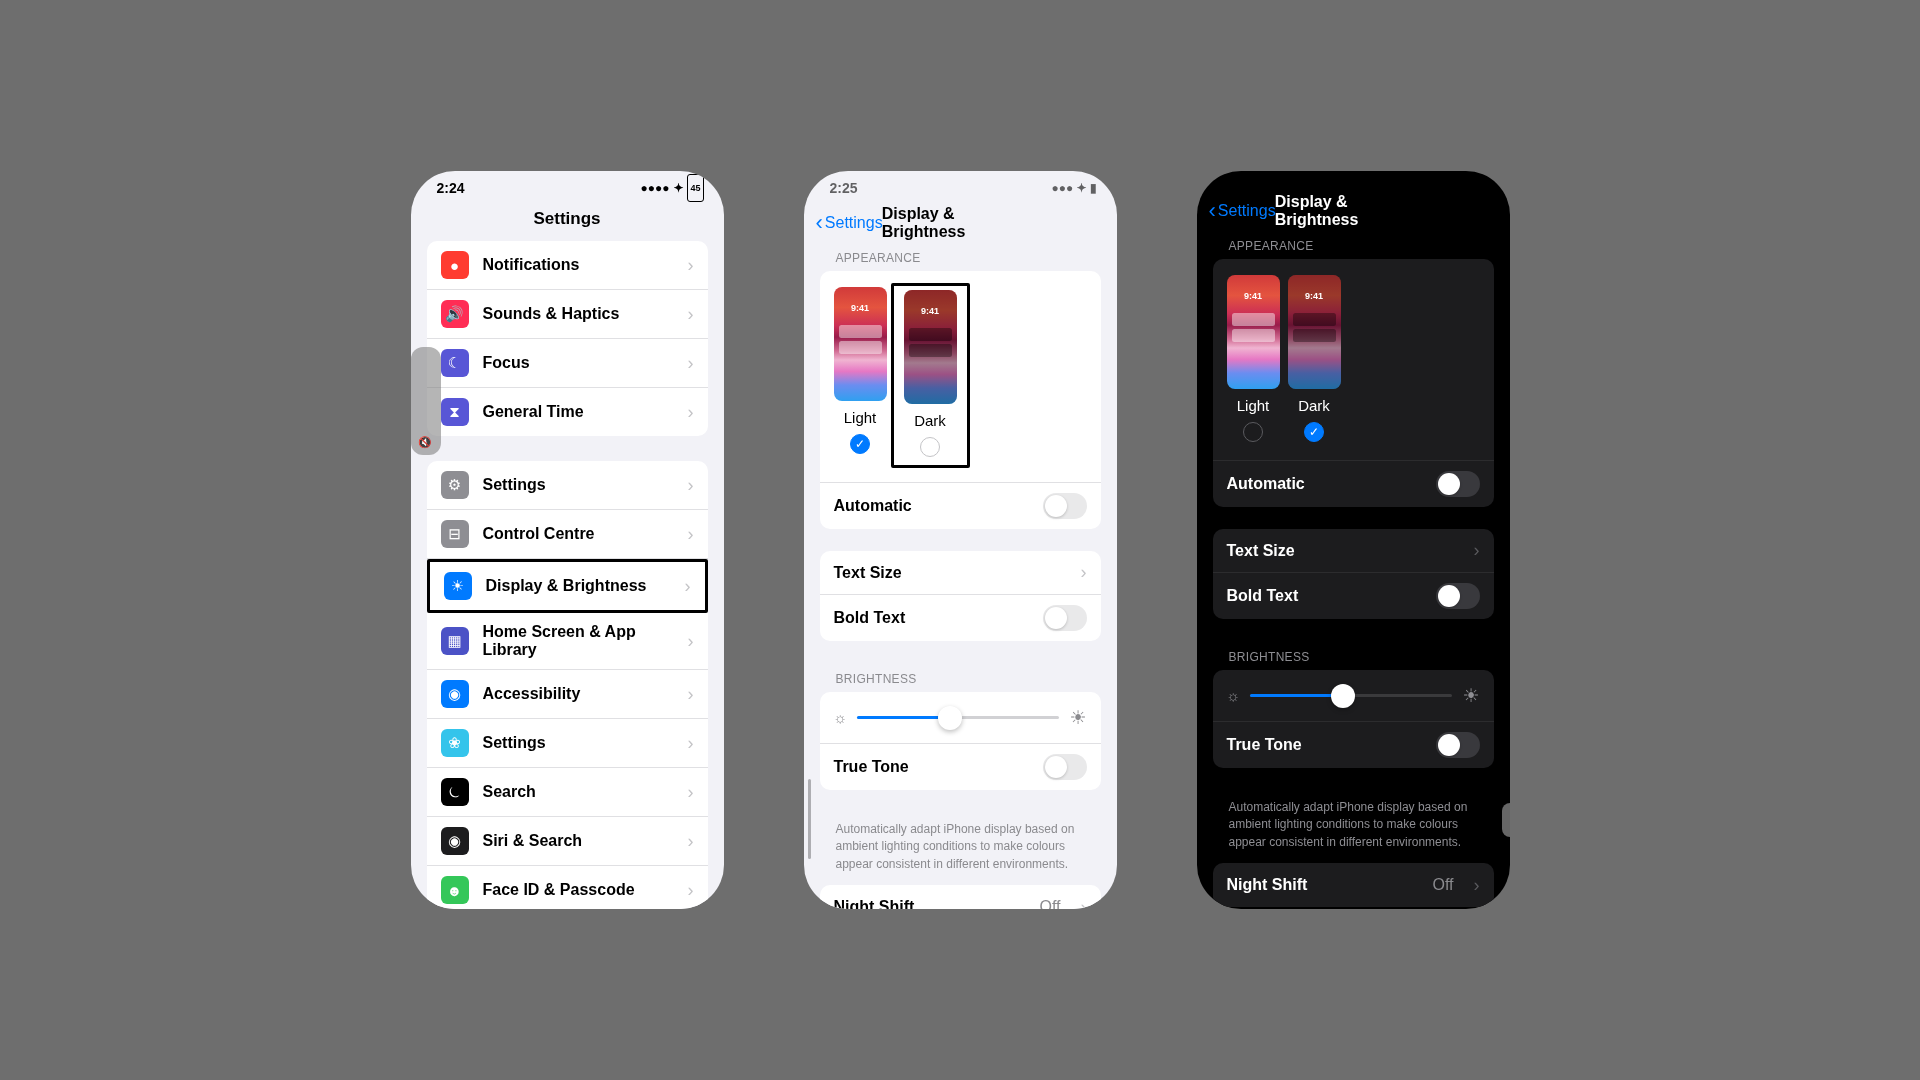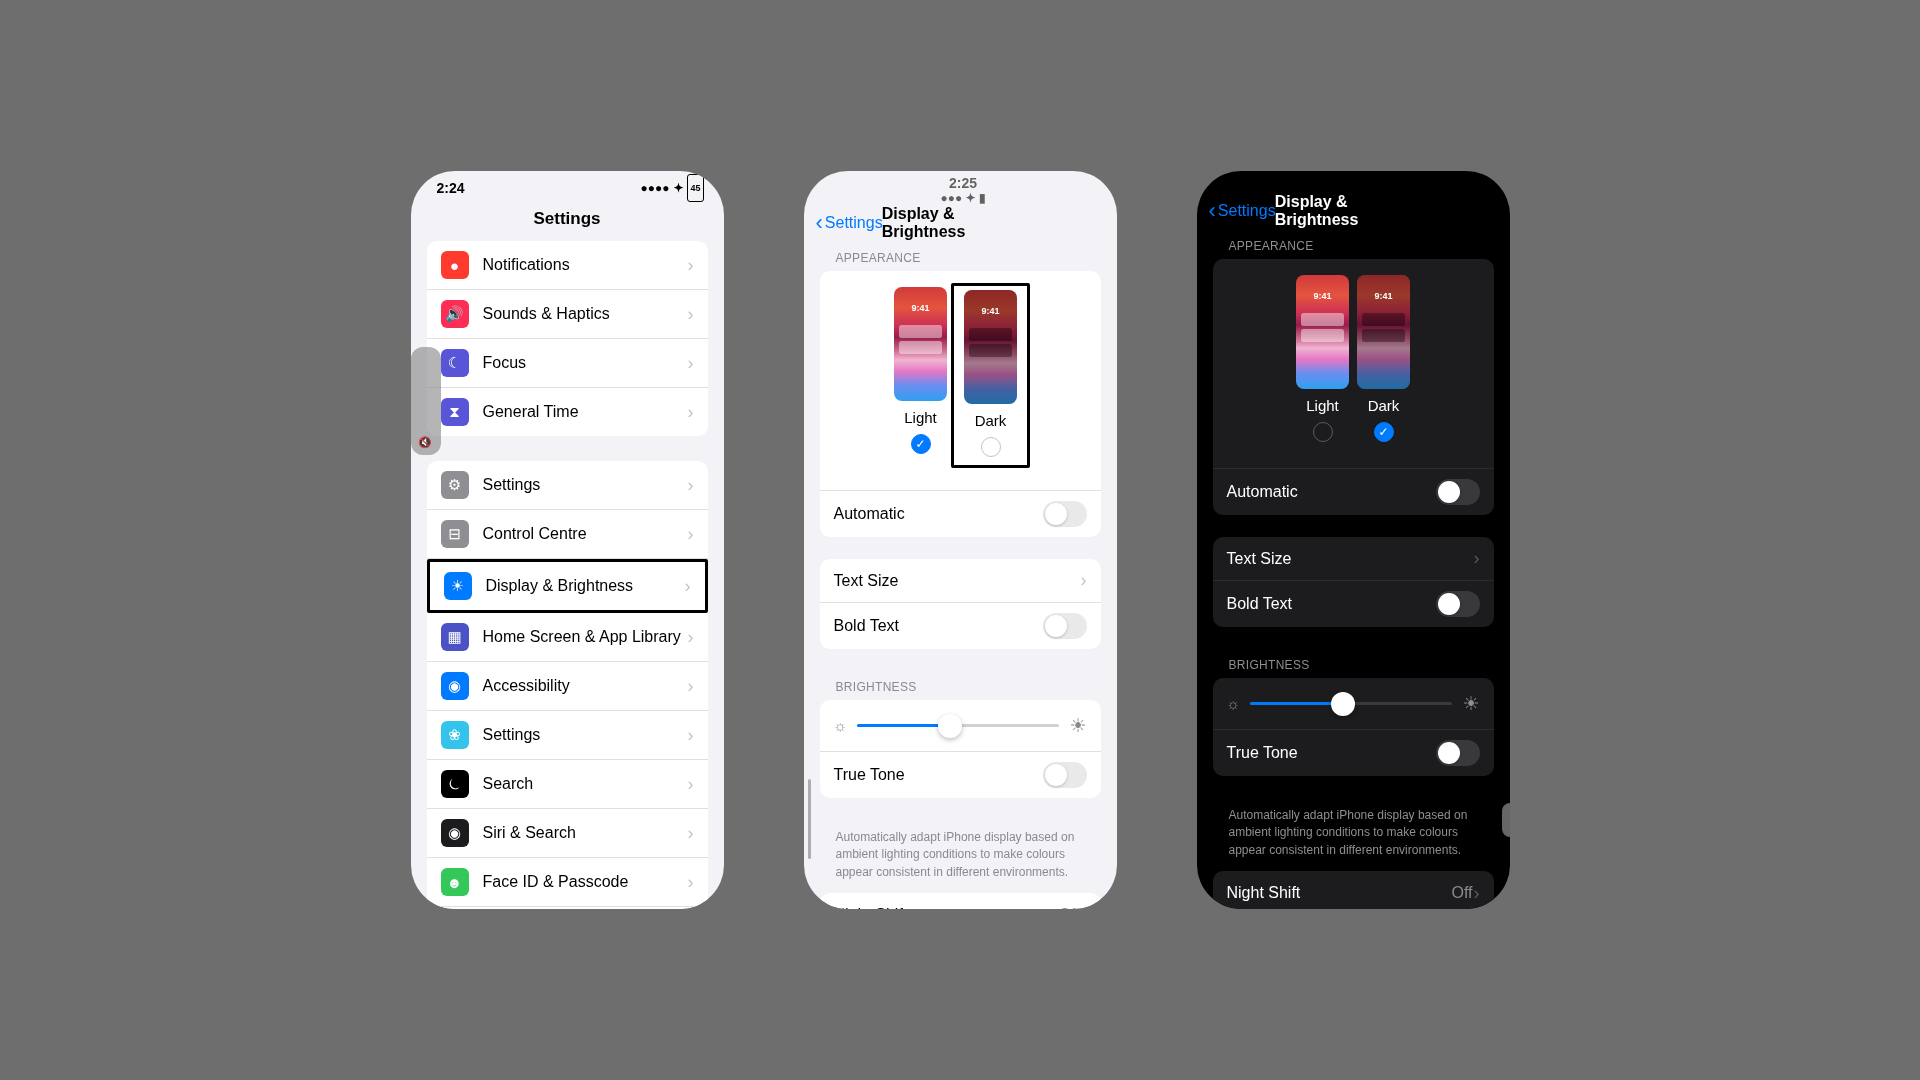--- a/index.html
+++ b/index.html
@@ -90,37 +90,37 @@
     width: 28px;
     height: 28px;
     border-radius: 6px;
     margin-right: 14px;
     display: flex;
     align-items: center;
     justify-content: center;
     color: #fff;
     font-size: 15px;
   }
-  .row .label { flex: 1; font-size: 16px; }
+  .row .label { flex: 1; font-size: 16px; font-weight: bold; }
   .phone.dark .row .label { color: #fff; }
   .chevron { color: #c4c4c7; font-size: 18px; }
   .phone.dark .chevron { color: #5a5a5e; }
-  .row .value { color: #8a8a8e; font-size: 16px; margin-right: 1px; }
+  .row .value { color: #8a8a8e; font-size: 16px; margin-right: 20px; }
   .highlight-box { border: 3px solid #000; border-radius: 2px; }
   .appearance-group {
     background: #fff;
     margin: 0 16px 22px;
     border-radius: 10px;
     padding: 12px 0 0;
   }
   .phone.dark .appearance-group { background: #1c1c1e; }
   .appearance-options {
     display: flex;
-    justify-content: center;
-    padding: 0 10px 22px;
+    justify-content: flex-start;
+    padding: 0 10px 14px;
     border-bottom: 0.5px solid #e0e0e3;
   }
   .phone.dark .appearance-options { border-bottom-color: #2c2c2e; }
   .appearance-opt {
     display: flex;
     flex-direction: column;
     align-items: center;
     gap: 8px;
     padding: 4px;
   }
@@ -338,21 +338,21 @@
         </div>
         <div class="row"></div>
       </div>
   </div>
   <div class="volume-pill">
       <span>🔇</span>
     </div>
 </div>
 
 <div class="phone">
-  <div class="status-bar" style="opacity:0.6;flex-direction:column;">
+  <div class="status-bar" style="opacity:0.6;">
     <span>2:25</span>
     <span class="status-icons">●●● ✦ ▮</span>
   </div>
   <div class="nav-header">
     <div class="nav-back">
       <span style="font-size:22px;">‹</span>
       <span>Settings</span>
     </div>
     <div class="nav-title-center">Display &amp; Brightness</div>
   </div>

